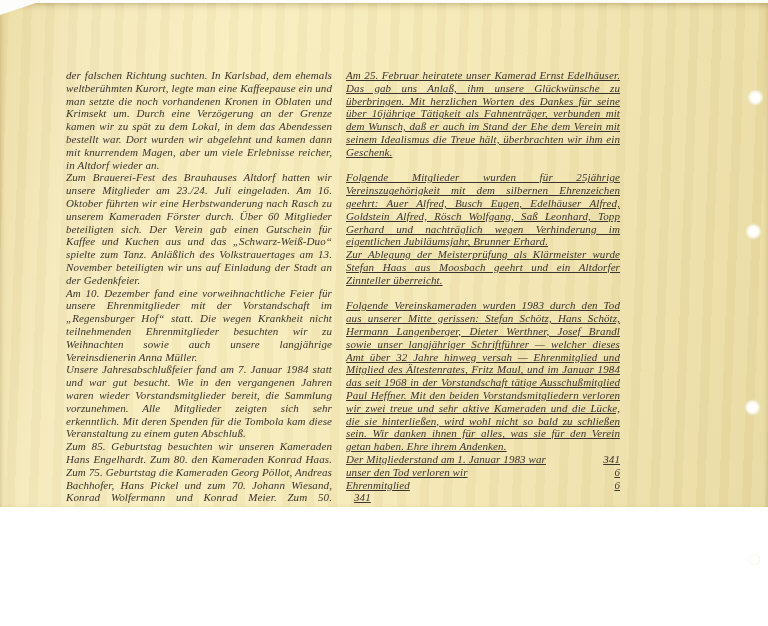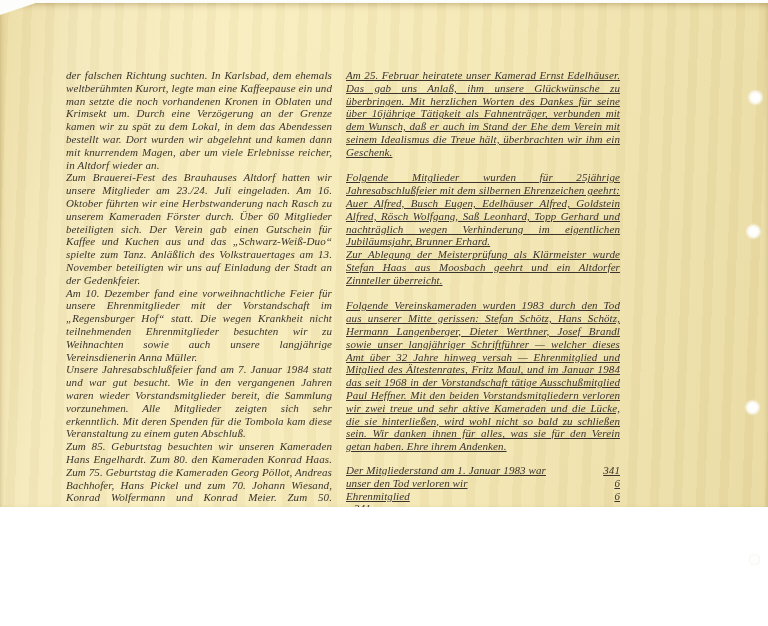--- a/index.html
+++ b/index.html
@@ -43,21 +43,21 @@
     font-style: italic;
     font-size: 11px;
     line-height: 12.8px;
     text-align: justify;
     letter-spacing: 0.1px;
   }
   .col-left  { left: 66px;  width: 266px; }
   .col-right { left: 346px; width: 274px; text-decoration: underline; }
   .col p { margin: 0; }
   .col p.gap-before { margin-top: 12.8px; }
-  .stats { margin-top: 11px; }
+  .stats { margin-top: 0; }
   .stat-row {
     display: flex;
     justify-content: space-between;
     align-items: baseline;
   }
   .stat-row .stat-label { text-align: left; }
   .stat-row .stat-value { text-align: center; padding-left: 8px; }
   .stats-note { text-align: left; }
   .punch-hole {
     position: absolute;
@@ -81,21 +81,21 @@
     <div class="col col-left">
       <p>der falschen Richtung suchten. In Karlsbad, dem ehemals weltberühmten Kurort, legte man eine Kaffeepause ein und man setzte die noch vorhandenen Kronen in Oblaten und Krimsekt um. Durch eine Verzögerung an der Grenze kamen wir zu spät zu dem Lokal, in dem das Abendessen bestellt war. Dort wurden wir abgelehnt und kamen dann mit knurrendem Magen, aber um viele Erlebnisse reicher, in Altdorf wieder an.</p>
       <p>Zum Brauerei-Fest des Brauhauses Altdorf hatten wir unsere Mitglieder am 23./24. Juli eingeladen. Am 16. Oktober führten wir eine Herbstwanderung nach Rasch zu unserem Kameraden Förster durch. Über 60 Mitglieder beteiligten sich. Der Verein gab einen Gutschein für Kaffee und Kuchen aus und das „Schwarz-Weiß-Duo“ spielte zum Tanz. Anläßlich des Volkstrauertages am 13. November beteiligten wir uns auf Einladung der Stadt an der Gedenkfeier.</p>
       <p>Am 10. Dezember fand eine vorweihnachtliche Feier für unsere Ehrenmitglieder mit der Vorstandschaft im „Regensburger Hof“ statt. Die wegen Krankheit nicht teilnehmenden Ehrenmitglieder besuchten wir zu Weihnachten sowie auch unsere langjährige Vereinsdienerin Anna Müller.</p>
       <p>Unsere Jahresabschlußfeier fand am 7. Januar 1984 statt und war gut besucht. Wie in den vergangenen Jahren waren wieder Vorstandsmitglieder bereit, die Sammlung vorzunehmen. Alle Mitglieder zeigten sich sehr erkenntlich. Mit deren Spenden für die Tombola kam diese Veranstaltung zu einem guten Abschluß.</p>
       <p>Zum 85. Geburtstag besuchten wir unseren Kameraden Hans Engelhardt. Zum 80. den Kameraden Konrad Haas. Zum 75. Geburtstag die Kameraden Georg Pöllot, Andreas Bachhofer, Hans Pickel und zum 70. Johann Wiesand, Konrad Wolfermann und Konrad Meier. Zum 50. Geburtstag wünschten wir den Vorstandsmitgliedern Hans Kellermann und Manfred Gmehling alles Gute. Zur goldenen Hochzeit beglückwünschten wir Georg Eckstein und Michael Frank, zur diamantenen Hochzeit Hans Riedner.</p>
     </div>
 
     <div class="col col-right">
       <p>Am 25. Februar heiratete unser Kamerad Ernst Edelhäuser. Das gab uns Anlaß, ihm unsere Glückwünsche zu überbringen. Mit herzlichen Worten des Dankes für seine über 16jährige Tätigkeit als Fahnenträger, verbunden mit dem Wunsch, daß er auch im Stand der Ehe dem Verein mit seinem Idealismus die Treue hält, überbrachten wir ihm ein Geschenk.</p>
-      <p class="gap-before">Folgende Mitglieder wurden für 25jährige Jahresabschlußfeier mit dem silbernen Ehrenzeichen geehrt: Auer Alfred, Busch Eugen, Edelhäuser Alfred, Goldstein Alfred, Rösch Wolfgang, Saß Leonhard, Topp Gerhard und nachträglich wegen Verhinderung im eigentlichen Jubiläumsjahr, Brunner Erhard.</p>
+      <p class="gap-before">Folgende Mitglieder wurden für 25jährige Vereinszugehörigkeit mit dem silbernen Ehrenzeichen geehrt: Auer Alfred, Busch Eugen, Edelhäuser Alfred, Goldstein Alfred, Rösch Wolfgang, Saß Leonhard, Topp Gerhard und nachträglich wegen Verhinderung im eigentlichen Jubiläumsjahr, Brunner Erhard.</p>
       <p>Zur Ablegung der Meisterprüfung als Klärmeister wurde Stefan Haas aus Moosbach geehrt und ein Altdorfer Zinnteller überreicht.</p>
       <p class="gap-before">Folgende Vereinskameraden wurden 1983 durch den Tod aus unserer Mitte gerissen: Stefan Schötz, Hans Schötz, Hermann Langenberger, Dieter Werthner, Josef Brandl sowie unser langjähriger Schriftführer — welcher dieses Amt über 32 Jahre hinweg versah — Ehrenmitglied und Mitglied des Ältestenrates, Fritz Maul, und im Januar 1984 das seit 1968 in der Vorstandschaft tätige Ausschußmitglied Paul Heffner. Mit den beiden Vorstandsmitgliedern verloren wir zwei treue und sehr aktive Kameraden und die Lücke, die sie hinterließen, wird wohl nicht so bald zu schließen sein. Wir danken ihnen für alles, was sie für den Verein getan haben. Ehre ihrem Andenken.</p>
 
       <div class="stats">
         <div class="stat-row">
           <span class="stat-label">Der Mitgliederstand am 1. Januar 1983 war</span>
           <span class="stat-value">341</span>
         </div>
         <div class="stat-row">
           <span class="stat-label">unser den Tod verloren wir</span>

